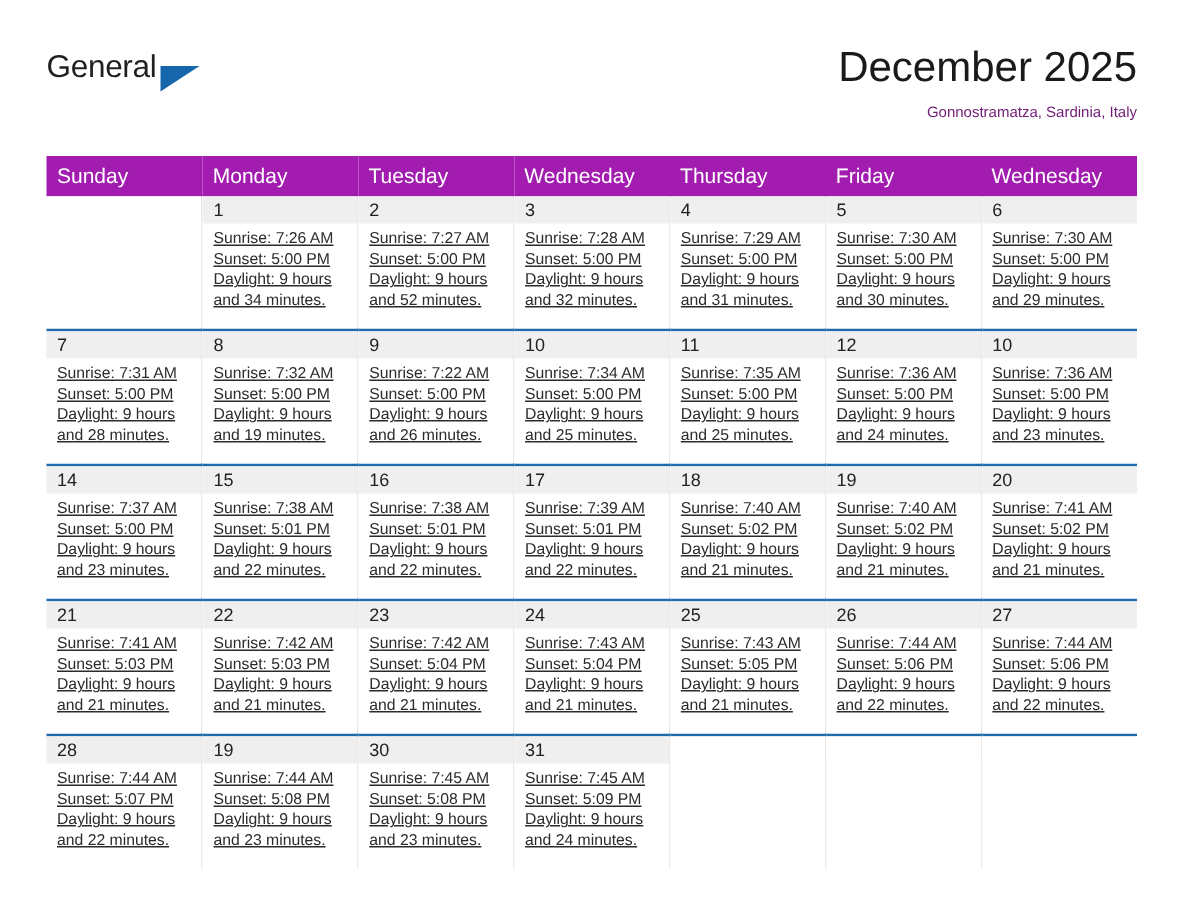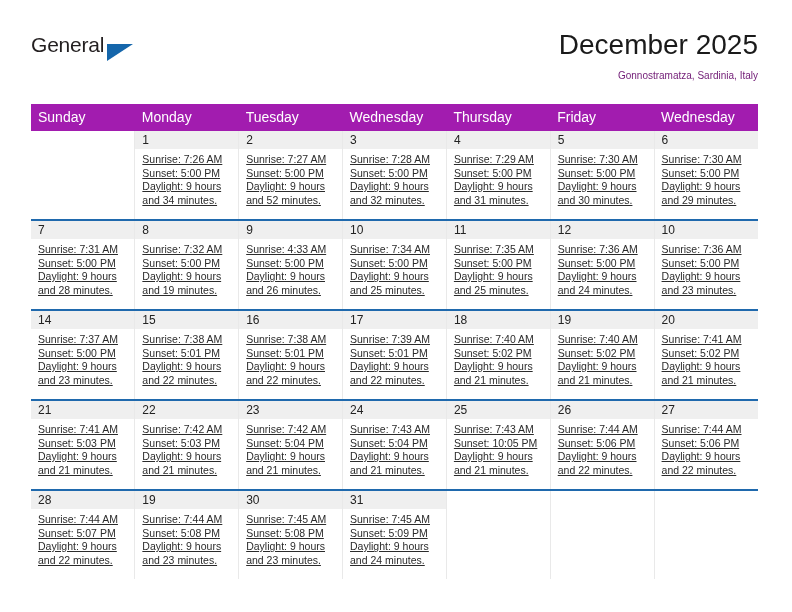--- a/index.html
+++ b/index.html
@@ -293,21 +293,21 @@
                   <div>Sunset: 5:00 PM</div>
                   <div>Daylight: 9 hours</div>
                   <div>and 19 minutes.</div>
                 </div>
               </div>
             </td>
             <td>
               <div class="cell-inner">
                 <div class="daynum-band">9</div>
                 <div class="details">
-                  <div>Sunrise: 4:33 AM</div>
+                  <div>Sunrise: 7:22 AM</div>
                   <div>Sunset: 5:00 PM</div>
                   <div>Daylight: 9 hours</div>
                   <div>and 26 minutes.</div>
                 </div>
               </div>
             </td>
             <td>
               <div class="cell-inner">
                 <div class="daynum-band">10</div>
                 <div class="details">
@@ -474,21 +474,21 @@
                   <div>Daylight: 9 hours</div>
                   <div>and 21 minutes.</div>
                 </div>
               </div>
             </td>
             <td>
               <div class="cell-inner">
                 <div class="daynum-band">25</div>
                 <div class="details">
                   <div>Sunrise: 7:43 AM</div>
-                  <div>Sunset: 10:05 PM</div>
+                  <div>Sunset: 5:05 PM</div>
                   <div>Daylight: 9 hours</div>
                   <div>and 21 minutes.</div>
                 </div>
               </div>
             </td>
             <td>
               <div class="cell-inner">
                 <div class="daynum-band">26</div>
                 <div class="details">
                   <div>Sunrise: 7:44 AM</div>

